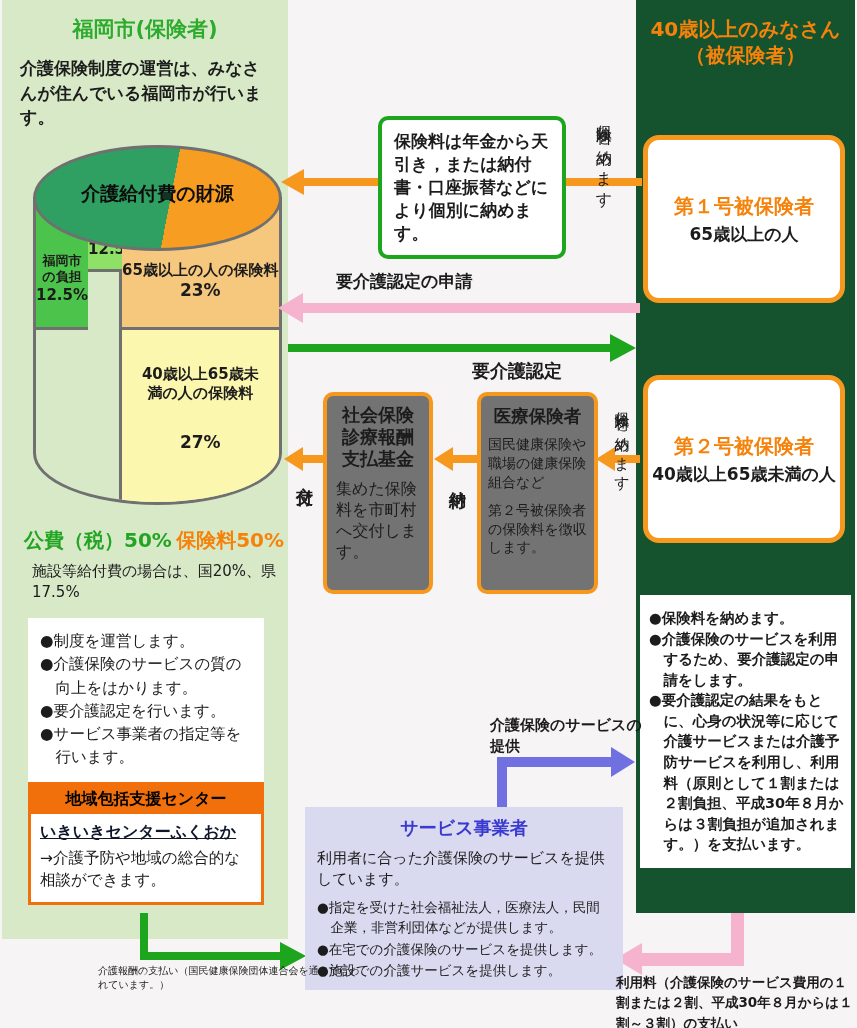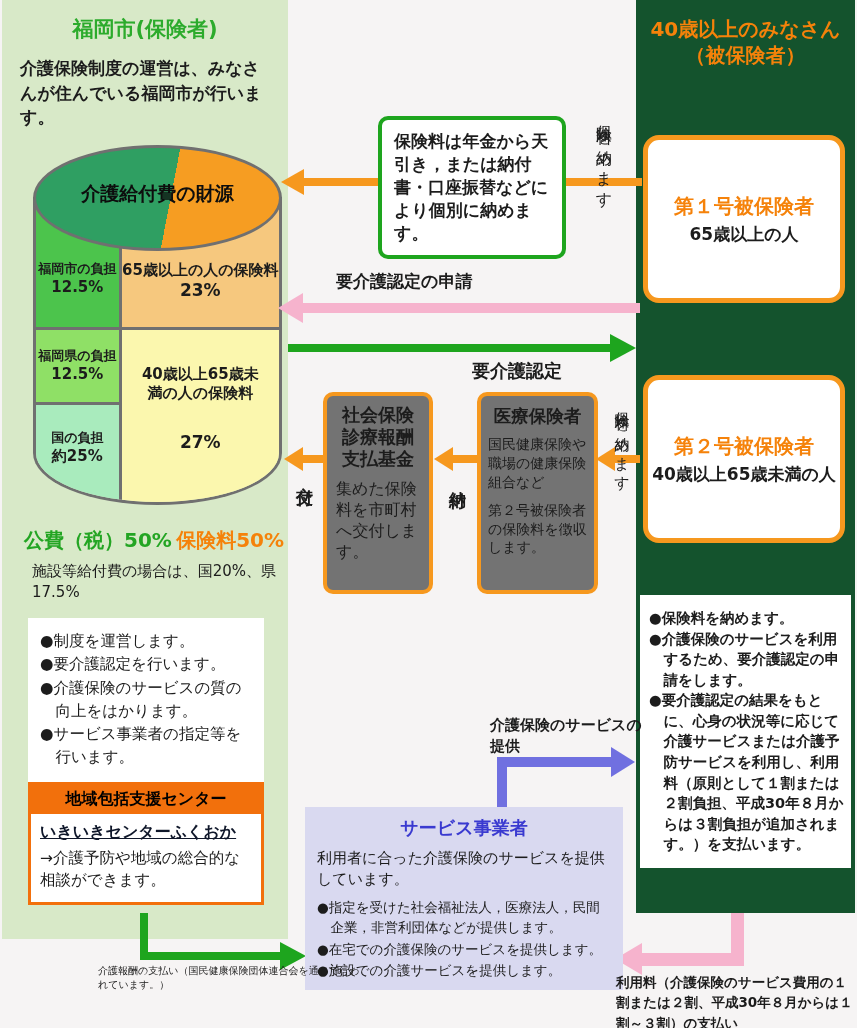--- a/index.html
+++ b/index.html
@@ -10,21 +10,21 @@
   
   .panel-left{position:absolute;left:2px;top:0;width:286px;height:939px;background:#d8e9c8;z-index:1;}
   .panel-right{position:absolute;left:636px;top:0;width:219px;height:913px;background:#14532d;z-index:1;}
 
   
   .lp-title{position:absolute;top:15px;left:0;width:100%;text-align:center;color:#2cab2c;font-size:21px;font-weight:bold;}
   .lp-intro{position:absolute;top:56px;left:18px;width:254px;font-size:17px;line-height:1.45;font-weight:bold;}
 
   .cyl-body{position:absolute;left:31px;top:197px;width:249px;height:308px;box-sizing:border-box;
     border:3px solid #707070;border-top:none;border-radius:0 0 50% 50%/0 0 52px 52px;overflow:hidden;display:flex;}
-  .cyl-col-l{width:34%;display:flex;flex-direction:column;border-right:3px solid #707070;}
+  .cyl-col-l{width:34%;display:flex;border-right:3px solid #707070;}
   .cyl-col-r{flex:1;display:flex;flex-direction:column;}
   .seg{display:flex;flex-direction:column;align-items:center;justify-content:center;text-align:center;
     font-size:13px;line-height:1.25;box-sizing:border-box;font-weight:bold;}
   .seg .val{font-size:15px;font-weight:bold;margin-top:1px;}
   .seg-city{height:133px;background:#4cc44c;border-bottom:3px solid #707070;padding-top:34px;}
   .seg-pref{height:75px;background:#8fe066;border-bottom:3px solid #707070;}
   .seg-nat{flex:1;background:#a9ebbd;padding-bottom:12px;}
   .seg-65{height:133px;background:#f6c87e;border-bottom:3px solid #707070;padding-top:38px;font-size:15px;}
   .seg-65 .val{font-size:17px;}
   .seg-40{flex:1;background:#fbf7ae;padding-bottom:14px;font-size:15px;gap:28px;}
@@ -166,22 +166,22 @@
     <div class="cyl-title">介護給付費の財源</div>
 
     <div class="lp-totals">
       <span class="pub">公費（税）50%</span>
       <span class="prem">保険料50%</span>
     </div>
     <div class="lp-note">施設等給付費の場合は、国20%、県17.5%</div>
 
     <div class="lp-duties">
       <div class="duty-item">●制度を運営します。</div>
+      <div class="duty-item">●介護保険のサービスの質の向上をはかります。</div>
       <div class="duty-item">●要介護認定を行います。</div>
-      <div class="duty-item">●介護保険のサービスの質の向上をはかります。</div>
       <div class="duty-item">●サービス事業者の指定等を行います。</div>
     </div>
 
     <div class="cc-box">
       <div class="cc-header">地域包括支援センター</div>
       <div class="cc-body">
         <span class="cc-link">いきいきセンターふくおか</span>
         <div class="cc-desc">→介護予防や地域の総合的な相談ができます。</div>
       </div>
     </div>

